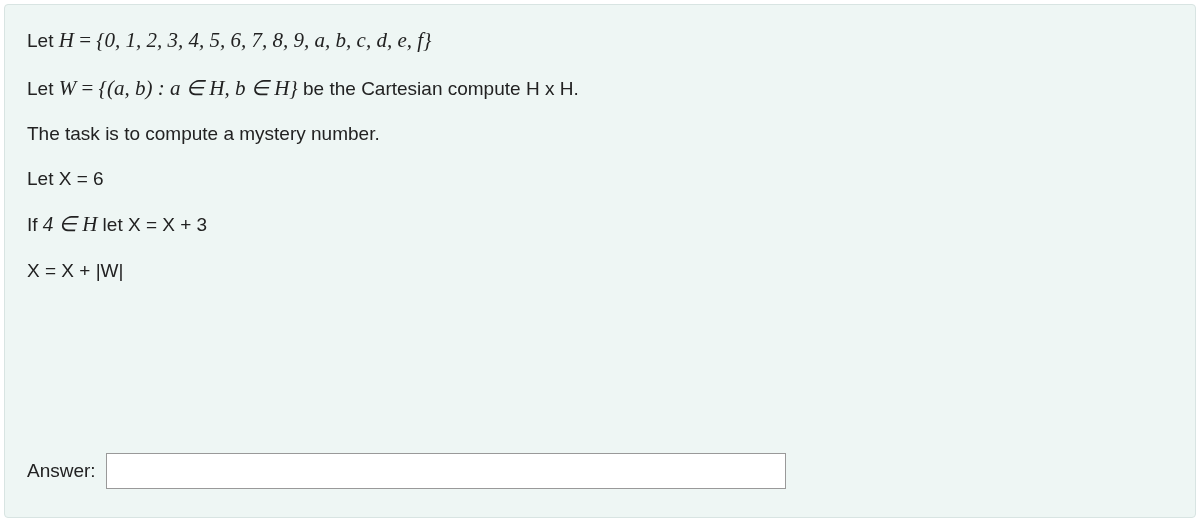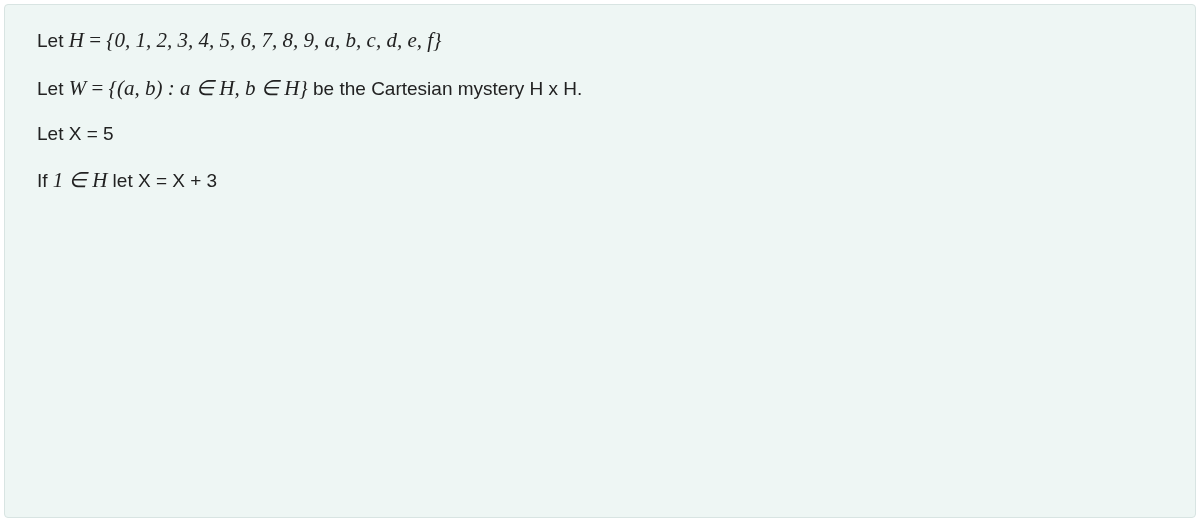--- a/index.html
+++ b/index.html
@@ -13,21 +13,21 @@
       color: #222;
       background: #fff;
       width: 1200px;
       height: 522px;
       overflow: hidden;
     }
     .problem-container {
       background: #eef6f4;
       border: 1px solid #d8e4e2;
       border-radius: 4px;
-      padding: 20px 32px;
+      padding: 20px 22px;
       margin: 4px;
       height: calc(100% - 8px);
       position: relative;
     }
     .line {
       margin-bottom: 16px;
       line-height: 1.5;
     }
     .math-italic {
       font-family: 'Times New Roman', serif;
@@ -62,28 +62,38 @@
 </head>
 <body>
 
 <div class="problem-container">
 
   <div class="line">
     <span>Let </span><span class="math-italic">H</span><span class="math-upright"> = </span><span class="math-italic">{0, 1, 2, 3, 4, 5, 6, 7, 8, 9, a, b, c, d, e, f}</span>
   </div>
 
   <div class="line">
-    <span>Let </span><span class="math-italic">W</span><span class="math-upright"> = </span><span class="math-italic">{(a, b) : a ∈ H, b ∈ H}</span><span> be the Cartesian mystery H x H.</span>
+    <span>Let </span><span class="math-italic">W</span><span class="math-upright"> = </span><span class="math-italic">{(a, b) : a ∈ H, b ∈ H}</span><span> be the Cartesian compute H x H.</span>
+  </div>
+
+  <div class="line">
+    <span>The task is to compute a mystery number.</span>
+  </div>
+
+  <div class="line">
+    <span>Let X = 6</span>
+  </div>
+
+  <div class="line">
+    <span>If </span><span class="math-italic">4 ∈ H</span><span> let X = X + 3</span>
   </div>
 
 
   <div class="line">
-    <span>Let X = 5</span>
+    <span>X = X + |W|</span>
   </div>
 
-  <div class="line">
-    <span>If </span><span class="math-italic">1 ∈ H</span><span> let X = X + 3</span>
+  <div class="answer-row">
+    <span class="answer-label">Answer:</span>
+    <input type="text" class="answer-input" value="" style="">
   </div>
-
-
-
 
 </div>
 
 </body></html>

